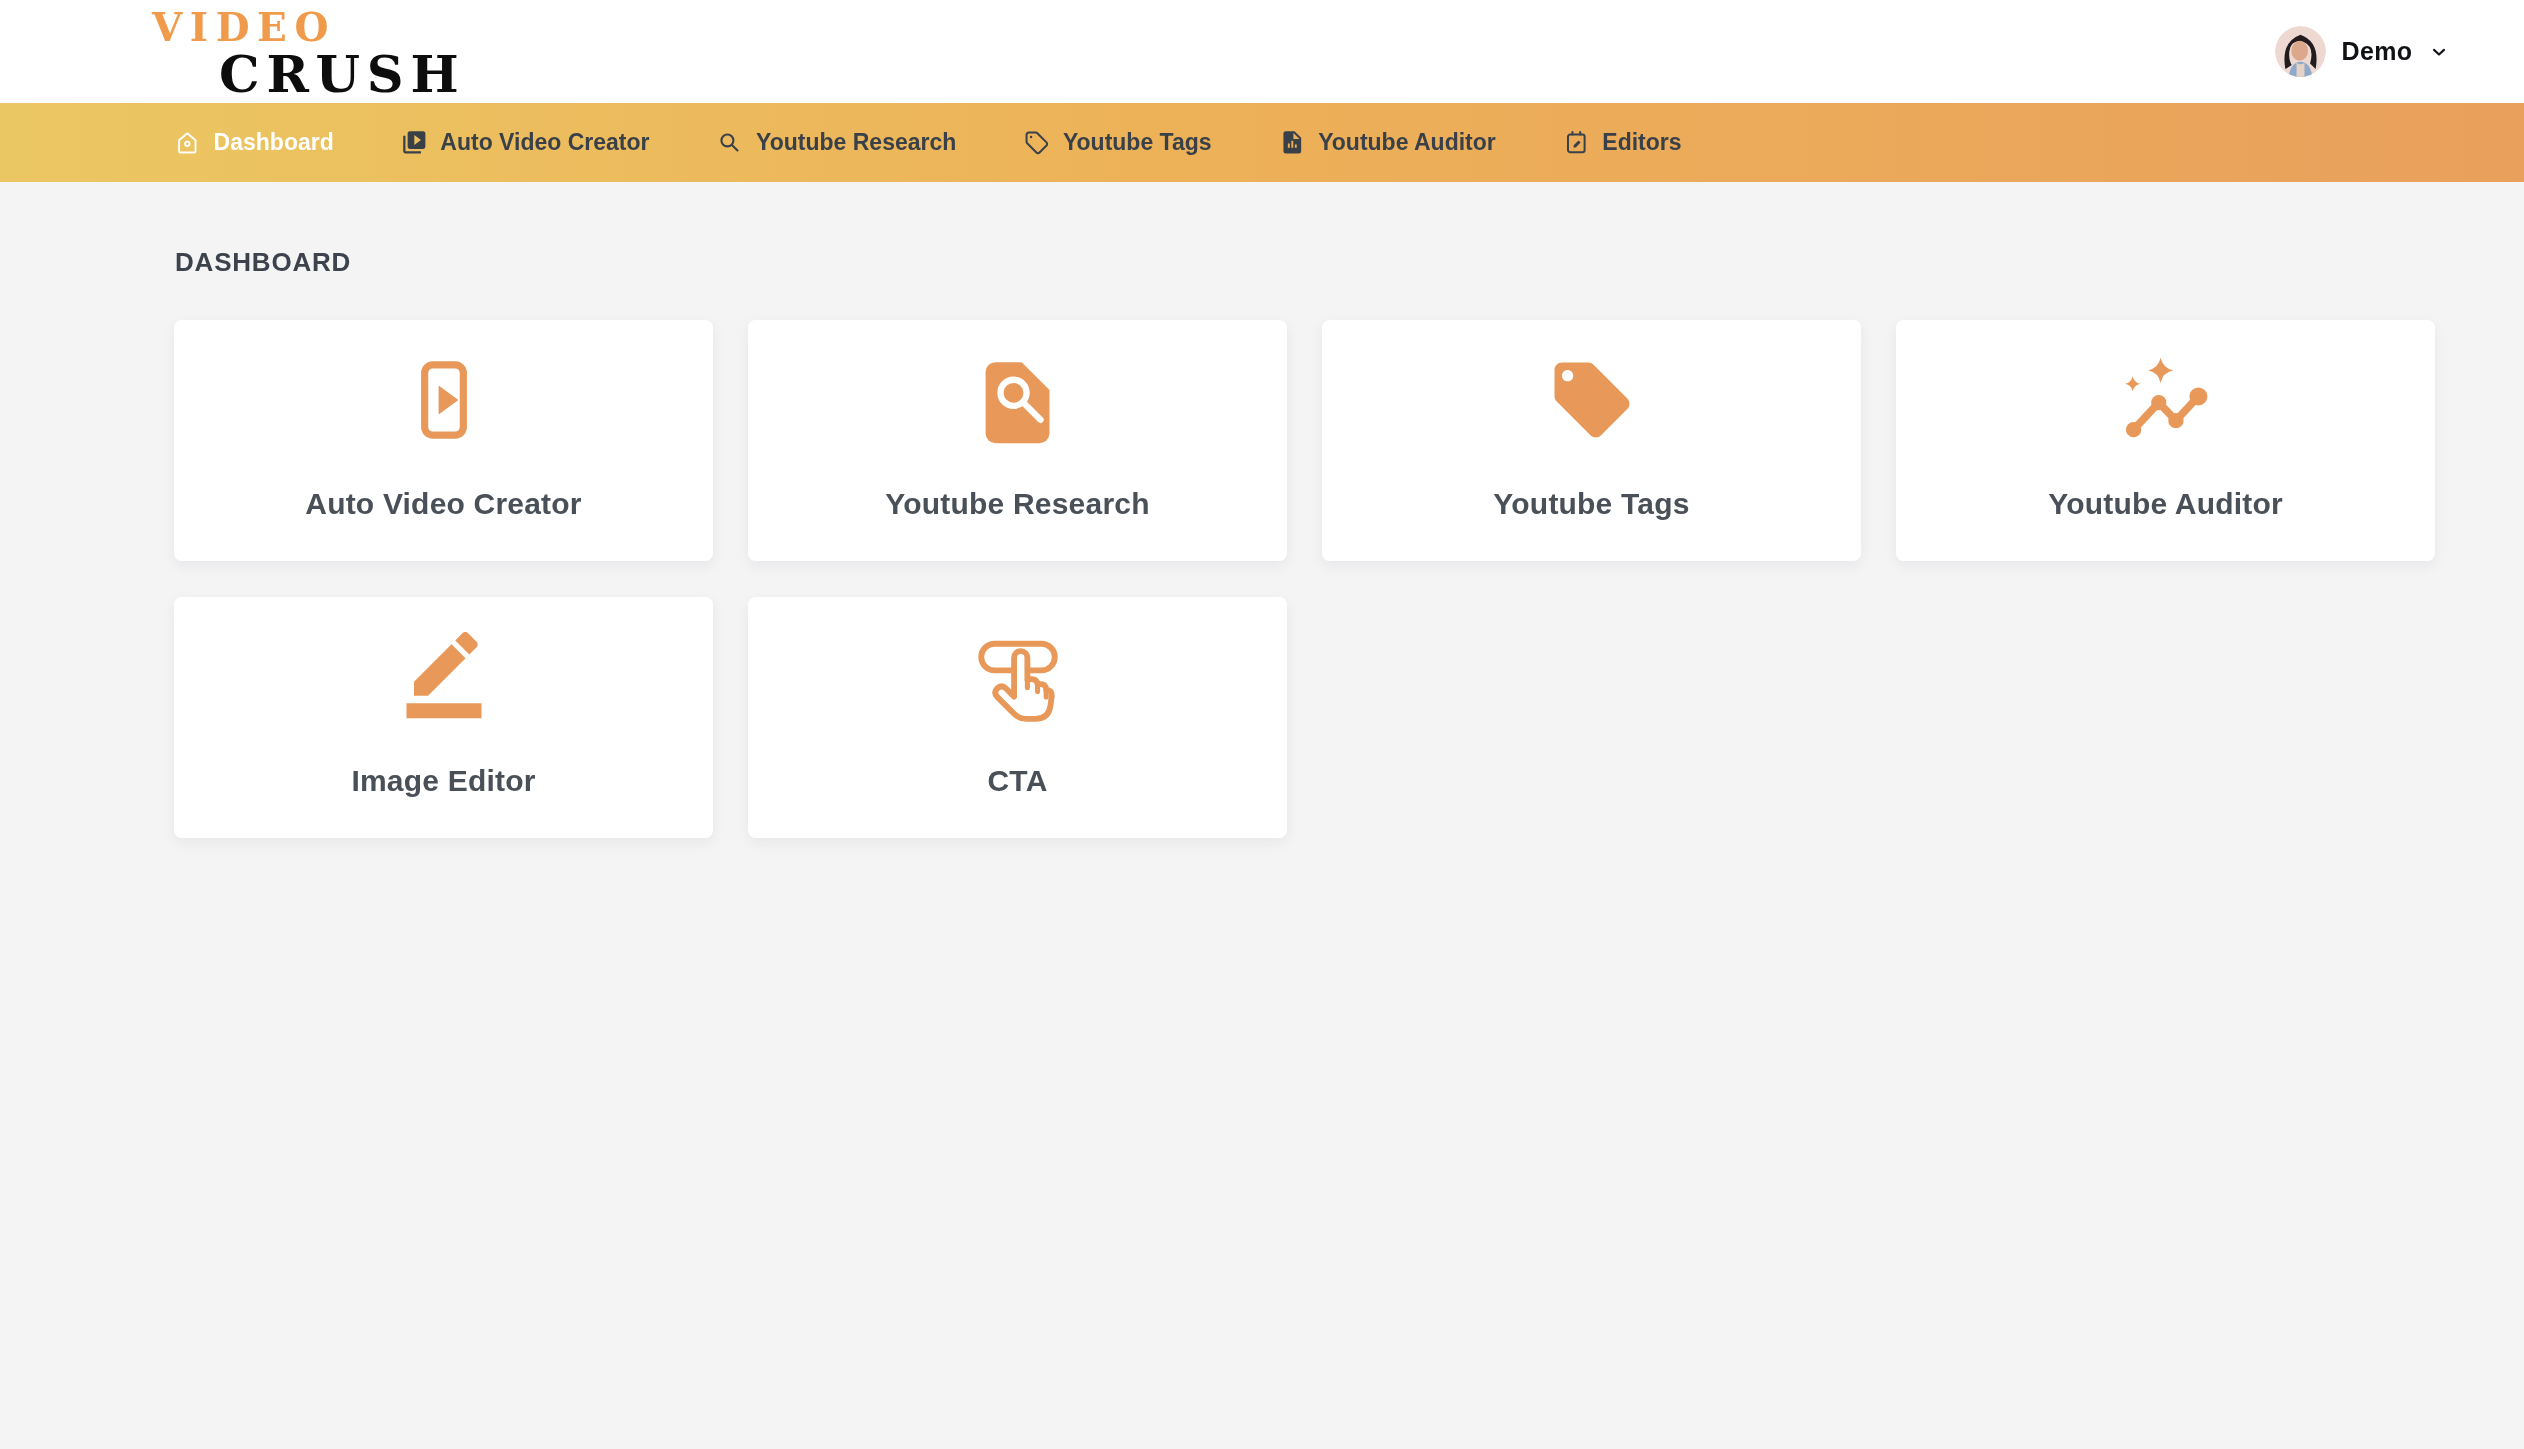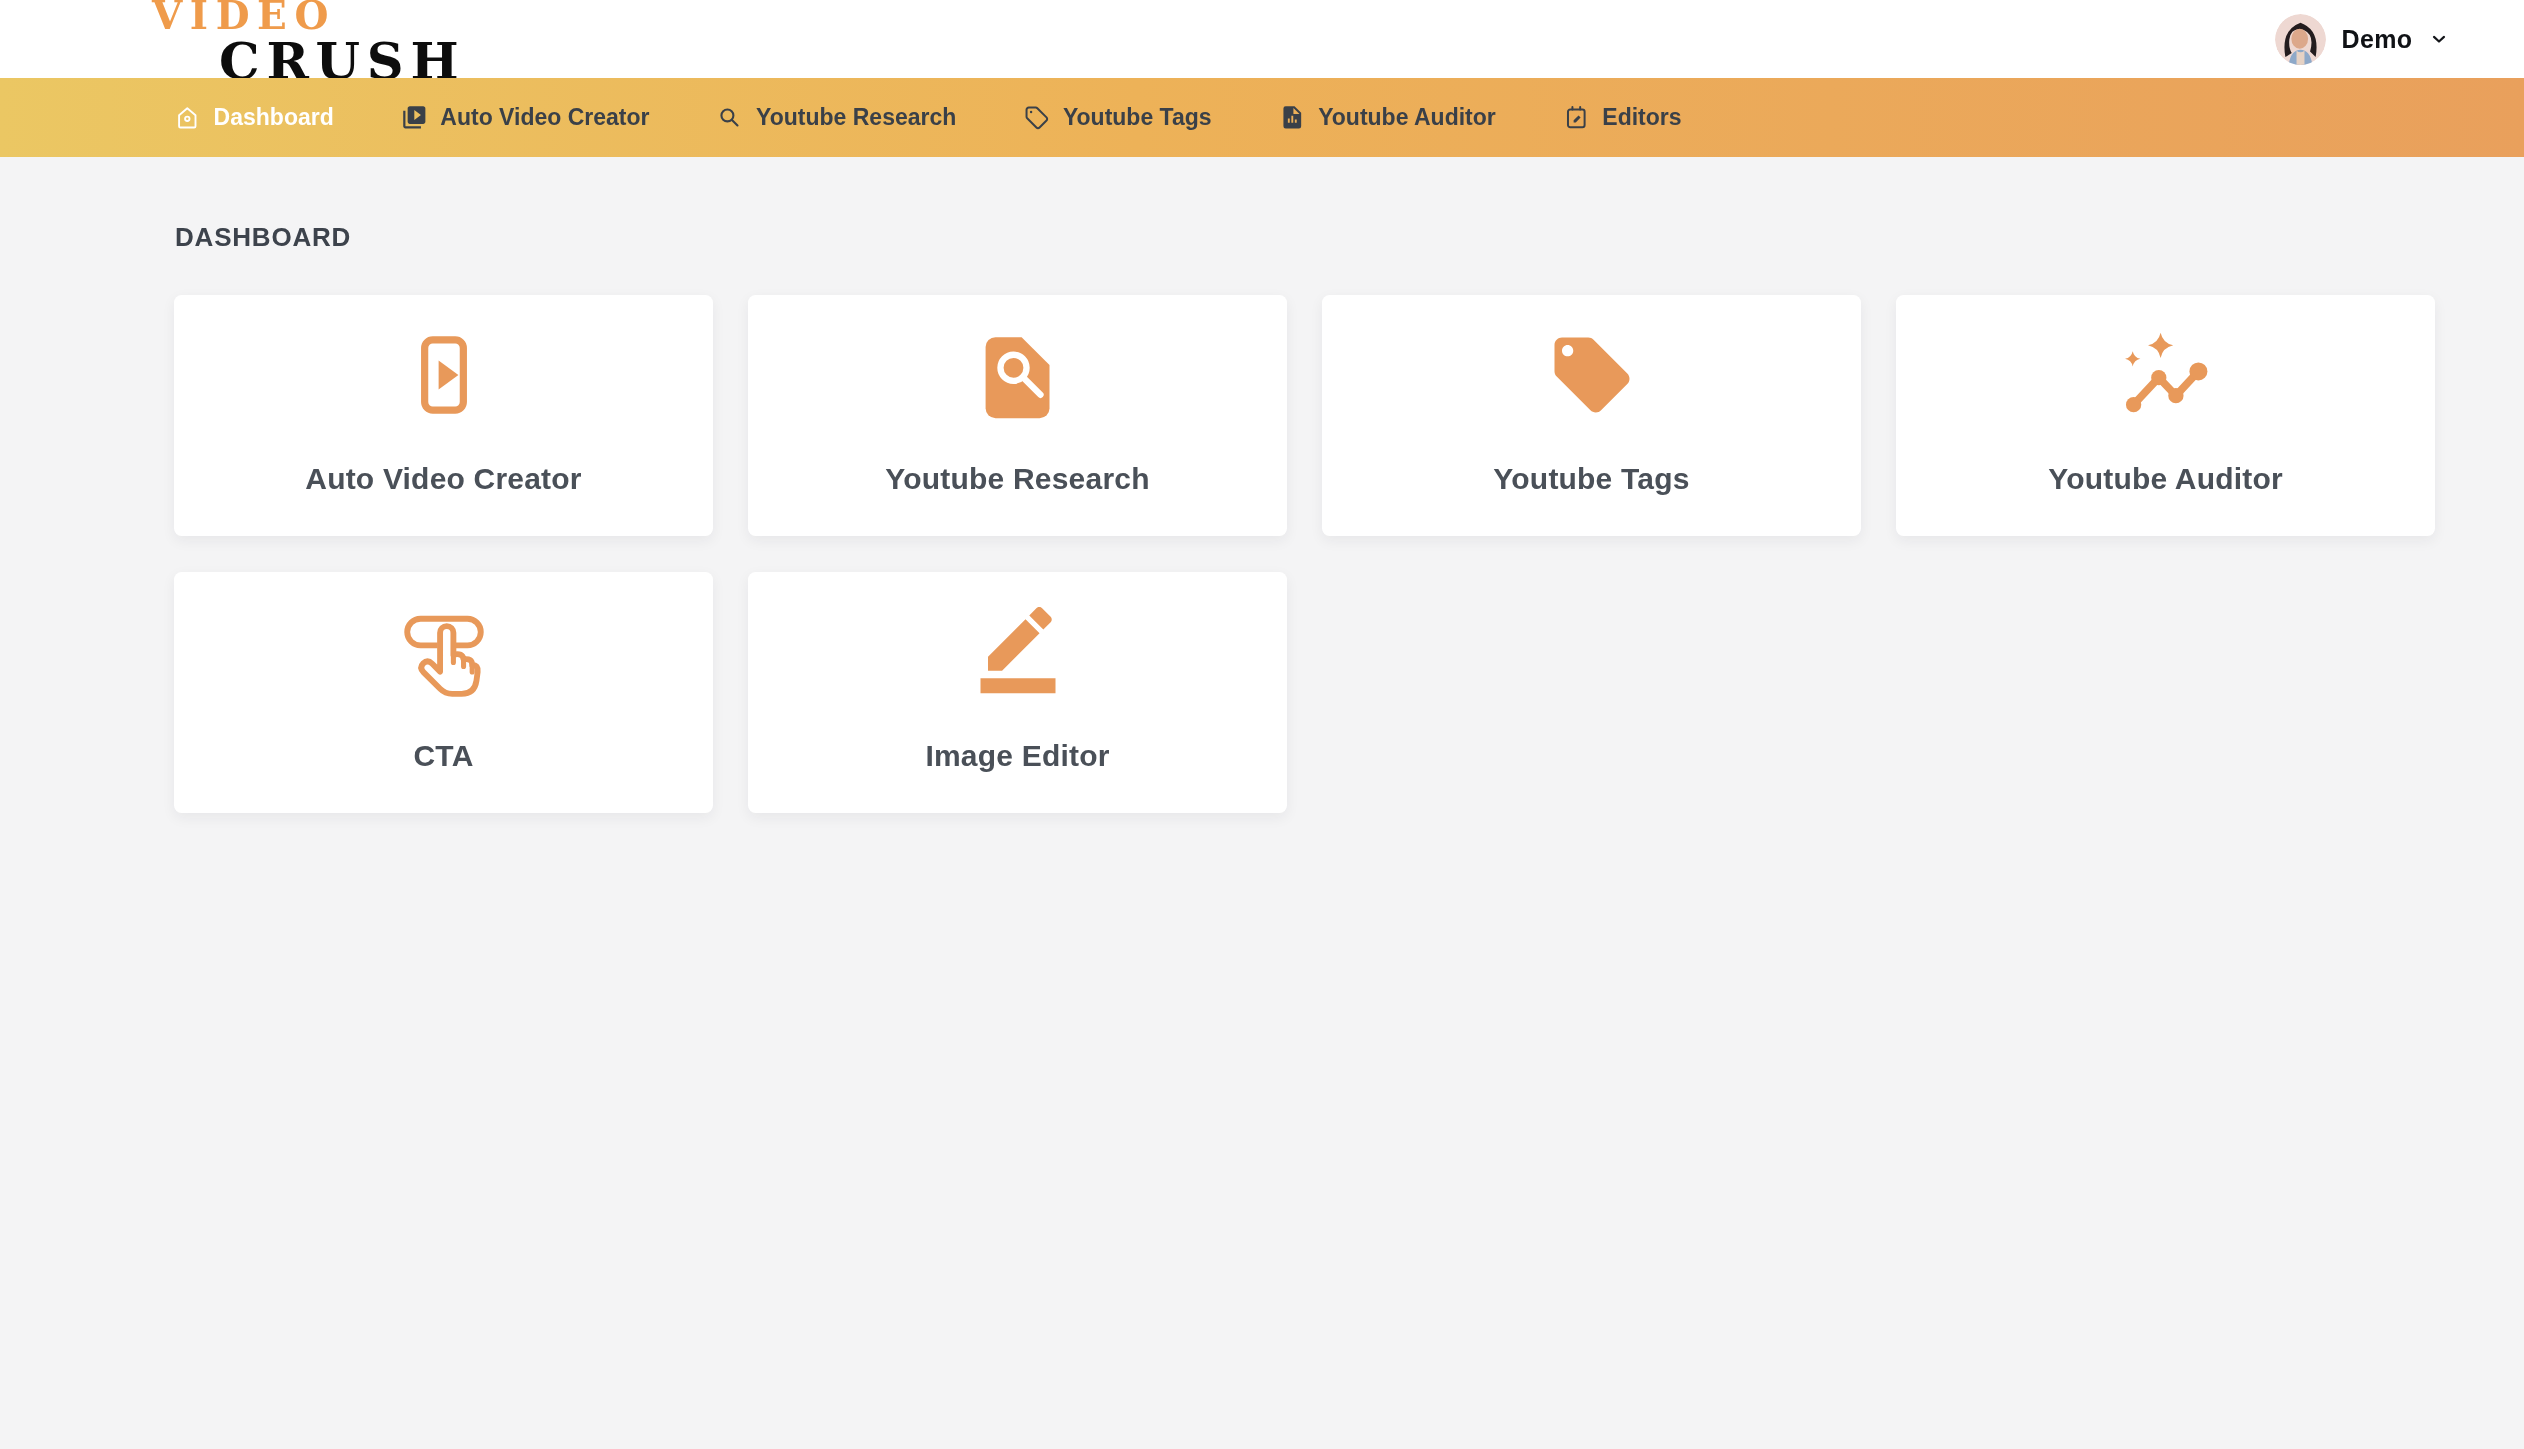--- a/index.html
+++ b/index.html
@@ -6,21 +6,21 @@
   html,body { width:2525px; height:1449px; }
   body {
     font-family:"Liberation Sans", sans-serif;
     background:#f4f4f5;
     overflow:hidden;
     display:flex; flex-direction:column;
   }
 
   
   .header {
-    height:78px; background:#ffffff; flex:0 0 auto;
+    height:103px; background:#ffffff; flex:0 0 auto;
     display:flex; align-items:center; justify-content:space-between;
     padding:0 76px 0 152px;
   }
   .brand { line-height:1; cursor:pointer; }
   .brand-line1 {
     font-family:"DejaVu Serif", serif; font-weight:700;
     font-size:39px; letter-spacing:7.6px; color:#EF9B4B;
     display:block; margin-top:4.6px;
   }
   .brand-line2 {
@@ -198,35 +198,35 @@
           <circle cx="172" cy="92" r="20" fill="currentColor"></circle>
         </svg>
       </span>
       <span class="card-label">Youtube Auditor</span>
     </div>
 
 
 
     <div class="card">
       <span class="card-icon">
+        <svg viewBox="0 0 24 24">
+          <path fill="currentColor" d="M17.75 7 14 3.25l-10 10V17h3.75l10-10zM20.71 4.04c.39-.39.39-1.02 0-1.41L18.37.29a1 1 0 0 0-1.41 0L15 2.25 18.75 6l1.96-1.96z"></path>
+          <path fill="currentColor" d="M2 19h20v4H2z"></path>
+        </svg>
+      </span>
+      <span class="card-label">Image Editor</span>
+    </div>
+
+    <div class="card">
+      <span class="card-icon">
         <svg viewBox="0 0 220 230">
           <rect x="16" y="30" width="188" height="68" rx="34" fill="none" stroke="currentColor" stroke-width="15"></rect>
           <rect x="94" y="52" width="46" height="74" fill="#fff"></rect>
           <path d="M100 160 V66 a17 17 0 0 1 34 0 v56 q24 -6 26 12 q22 -4 22 14 q16 0 14 18 l-3 22 q-5 34 -38 34 h-24 q-18 0 -31 -13 l-42 -42 q-12 -12 -1 -23 q11 -11 23 1 l20 20 z" fill="#fff" stroke="currentColor" stroke-width="15" stroke-linejoin="round"></path>
           <path d="M134 124 v18 M160 136 v16 M182 152 v14" fill="none" stroke="currentColor" stroke-width="13" stroke-linecap="round"></path>
         </svg>
       </span>
       <span class="card-label">CTA</span>
     </div>
 
-    <div class="card">
-      <span class="card-icon">
-        <svg viewBox="0 0 24 24">
-          <path fill="currentColor" d="M17.75 7 14 3.25l-10 10V17h3.75l10-10zM20.71 4.04c.39-.39.39-1.02 0-1.41L18.37.29a1 1 0 0 0-1.41 0L15 2.25 18.75 6l1.96-1.96z"></path>
-          <path fill="currentColor" d="M2 19h20v4H2z"></path>
-        </svg>
-      </span>
-      <span class="card-label">Image Editor</span>
-    </div>
-
   </div>
 </div>
 
 
 </body></html>

